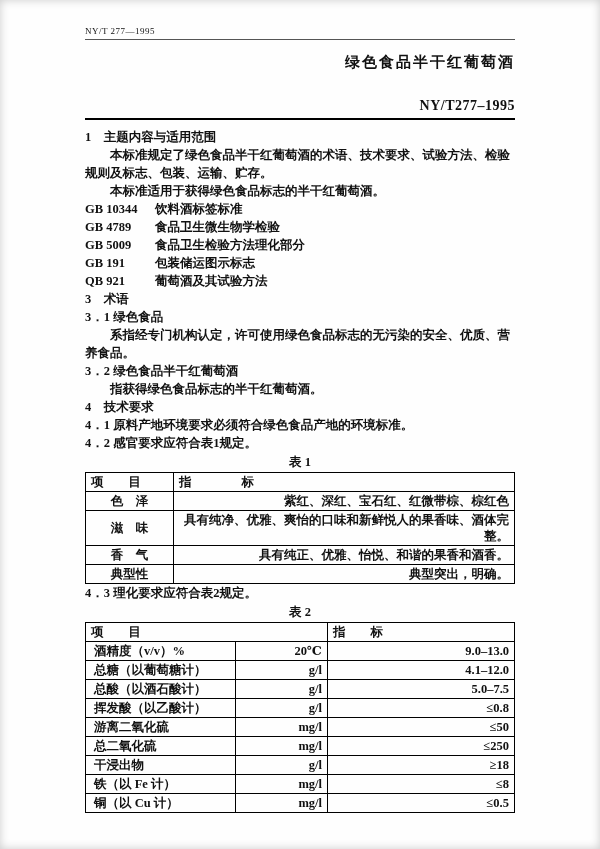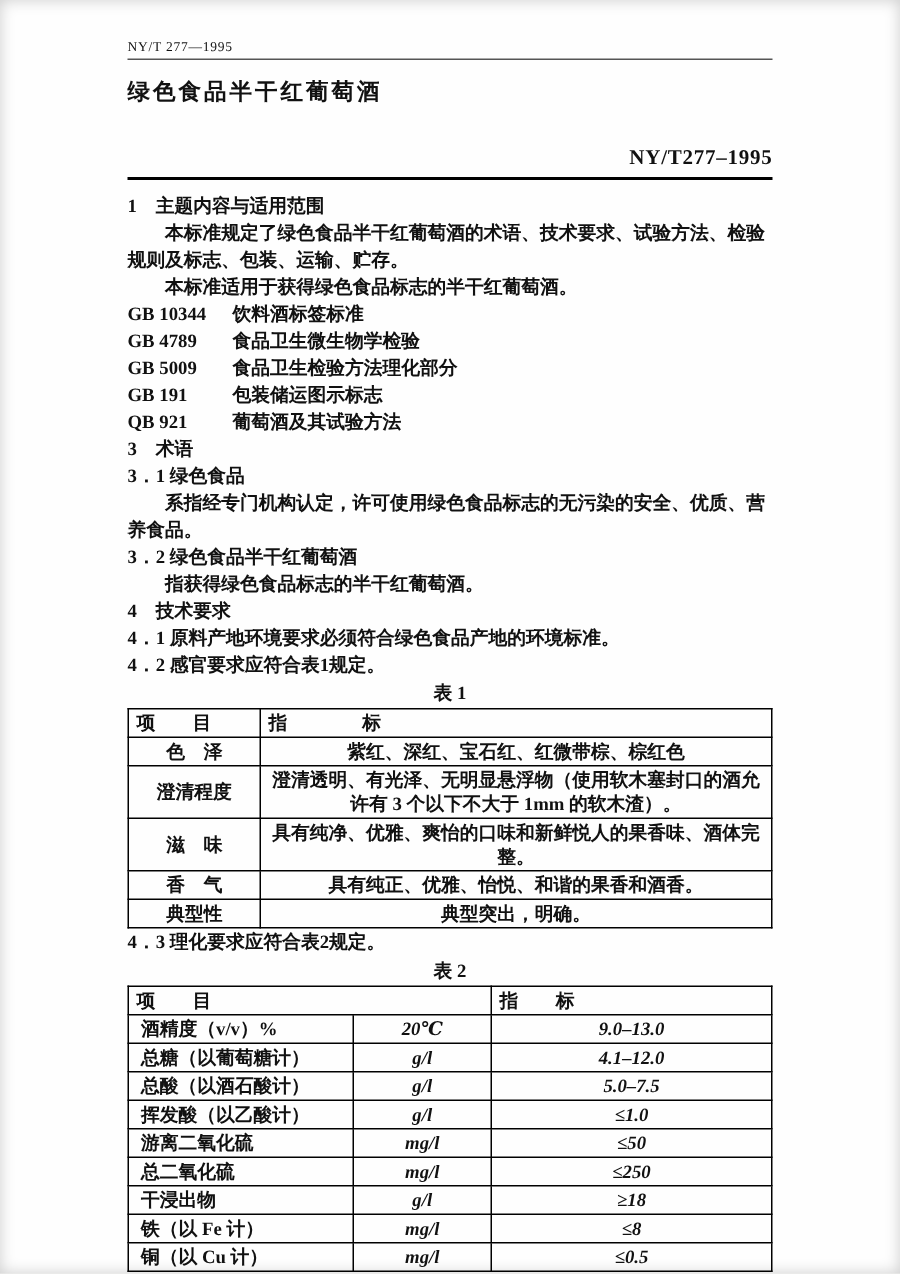--- a/index.html
+++ b/index.html
@@ -24,21 +24,21 @@
     letter-spacing: 0.5px;
   }
   .thin-rule {
     border-top: 1px solid #555;
     margin-top: 3px;
   }
   .doc-title {
     margin: 12px 0 0 0;
     font-size: 15px;
     font-weight: bold;
-    text-align: left;
+    text-align: right;
     letter-spacing: 2px;
     line-height: 21px;
   }
   .std-code {
     margin-top: 24px;
     text-align: right;
     font-size: 14px;
     font-weight: bold;
     line-height: 18px;
     letter-spacing: 0.5px;
@@ -70,25 +70,25 @@
   th, td {
     border: 1px solid #000;
     padding: 1px 5px;
     line-height: 16px;
     vertical-align: middle;
   }
   table { border: 1.5px solid #000; }
   th { text-align: left; font-weight: bold; }
   .t1 col.c1 { width: 88px; }
   .t1 td.item { text-align: center; }
-  .t1 td.spec { text-align: center; }
+  .t1 td.spec { text-align: right; }
   .t2 col.c1 { width: 150px; }
   .t2 col.c2 { width: 92px; }
   .t2 td.name { text-align: left; padding-left: 8px; }
-  .t2 td.unit, .t2 td.val { text-align: center; font-style: italic; }
+  .t2 td.unit, .t2 td.val { text-align: right; }
 </style>
 </head>
 <body>
 
 <div class="page">
 
   <div class="running-header">NY/T 277—1995</div>
   <div class="thin-rule"></div>
 
   <h1 class="doc-title">绿色食品半干红葡萄酒</h1>
@@ -146,24 +146,20 @@
       <thead>
         <tr>
           <th>项　　目</th>
           <th>指　　　　标</th>
         </tr>
       </thead>
       <tbody>
         <tr>
           <td class="item">色　泽</td>
           <td class="spec">紫红、深红、宝石红、红微带棕、棕红色</td>
-        </tr>
-        <tr>
-          <td class="item">澄清程度</td>
-          <td class="spec">澄清透明、有光泽、无明显悬浮物（使用软木塞封口的酒允许有 3 个以下不大于 1mm 的软木渣）。</td>
         </tr>
         <tr>
           <td class="item">滋　味</td>
           <td class="spec">具有纯净、优雅、爽怡的口味和新鲜悦人的果香味、酒体完整。</td>
         </tr>
         <tr>
           <td class="item">香　气</td>
           <td class="spec">具有纯正、优雅、怡悦、和谐的果香和酒香。</td>
         </tr>
         <tr>
@@ -201,21 +197,21 @@
           <td class="val">4.1–12.0</td>
         </tr>
         <tr>
           <td class="name">总酸（以酒石酸计）</td>
           <td class="unit">g/l</td>
           <td class="val">5.0–7.5</td>
         </tr>
         <tr>
           <td class="name">挥发酸（以乙酸计）</td>
           <td class="unit">g/l</td>
-          <td class="val">≤1.0</td>
+          <td class="val">≤0.8</td>
         </tr>
         <tr>
           <td class="name">游离二氧化硫</td>
           <td class="unit">mg/l</td>
           <td class="val">≤50</td>
         </tr>
         <tr>
           <td class="name">总二氧化硫</td>
           <td class="unit">mg/l</td>
           <td class="val">≤250</td>

